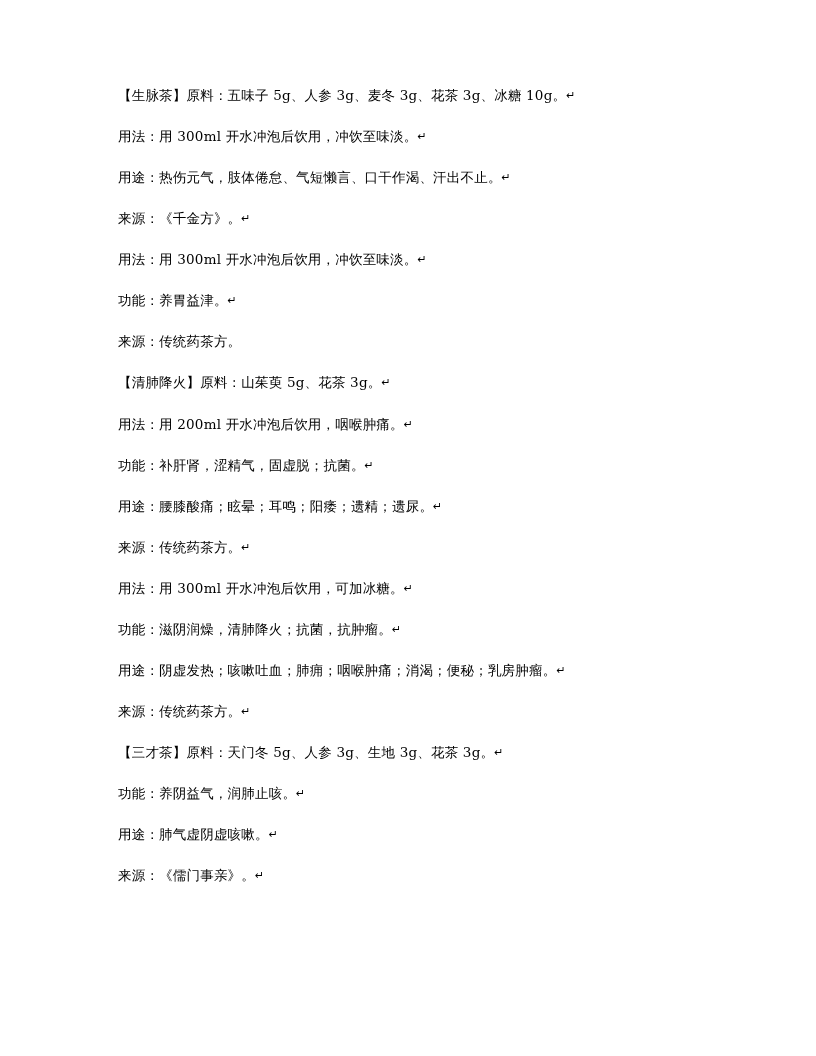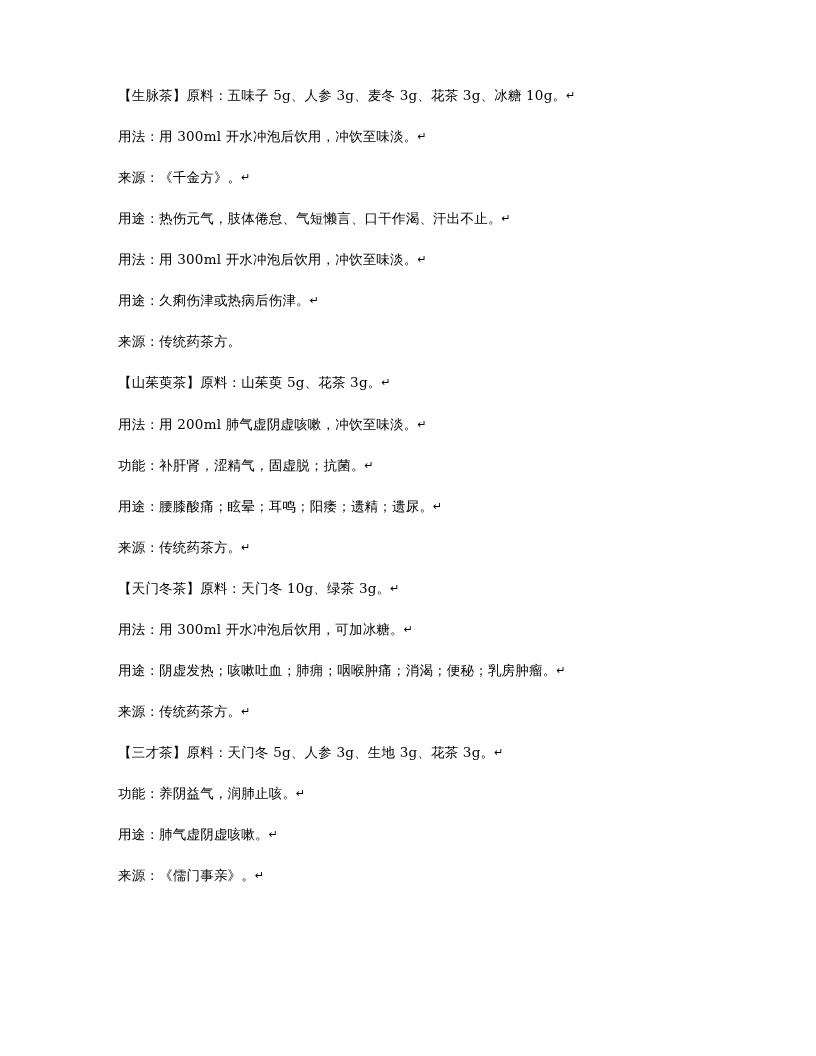--- a/index.html
+++ b/index.html
@@ -47,46 +47,46 @@
 </head>
 <body>
 
 <div class="page">
   <div class="doc-body">
 
     <p class="para"><span class="blk">【生脉茶】原料：五味子 5g、人参 3g、麦冬 3g、花茶 3g、冰糖 10g。</span><span class="wrap-mark">↵</span></p>
 
     <p class="para"><span class="blk">用法：用 300ml 开水冲泡后饮用，冲饮至味淡。</span><span class="wrap-mark">↵</span></p>
 
+    <p class="para"><span class="blk">用途：热伤元气，肢体倦怠、气短懒言、口干作渴、汗出不止。</span><span class="wrap-mark">↵</span></p>
+
     <p class="para"><span class="blk">来源：《千金方》。</span><span class="wrap-mark">↵</span></p>
-
-    <p class="para"><span class="blk">用途：热伤元气，肢体倦怠、气短懒言、口干作渴、汗出不止。</span><span class="wrap-mark">↵</span></p>
 
 
     <p class="para"><span class="blk">用法：用 300ml 开水冲泡后饮用，冲饮至味淡。</span><span class="wrap-mark">↵</span></p>
 
+    <p class="para"><span class="blk">功能：养胃益津。</span><span class="wrap-mark">↵</span></p>
 
-    <p class="para"><span class="blk">用途：久痢伤津或热病后伤津。</span><span class="wrap-mark">↵</span></p>
 
     <p class="para"><span class="blk">来源：传统药茶方。</span><span class="wrap-mark"></span></p>
 
-    <p class="para"><span class="blk">【山茱萸茶】原料：山茱萸 5g、花茶 3g。</span><span class="wrap-mark">↵</span></p>
+    <p class="para"><span class="blk">【清肺降火】原料：山茱萸 5g、花茶 3g。</span><span class="wrap-mark">↵</span></p>
 
-    <p class="para"><span class="blk">用法：用 200ml 肺气虚阴虚咳嗽，冲饮至味淡。</span><span class="wrap-mark">↵</span></p>
+    <p class="para"><span class="blk">用法：用 200ml 开水冲泡后饮用，咽喉肿痛。</span><span class="wrap-mark">↵</span></p>
 
     <p class="para"><span class="blk">功能：补肝肾，涩精气，固虚脱；抗菌。</span><span class="wrap-mark">↵</span></p>
 
     <p class="para"><span class="blk">用途：腰膝酸痛；眩晕；耳鸣；阳痿；遗精；遗尿。</span><span class="wrap-mark">↵</span></p>
 
     <p class="para"><span class="blk">来源：传统药茶方。</span><span class="wrap-mark">↵</span></p>
 
-    <p class="para"><span class="blk">【天门冬茶】原料：天门冬 10g、绿茶 3g。</span><span class="wrap-mark">↵</span></p>
 
     <p class="para"><span class="blk">用法：用 300ml 开水冲泡后饮用，可加冰糖。</span><span class="wrap-mark">↵</span></p>
 
+    <p class="para"><span class="blk">功能：滋阴润燥，清肺降火；抗菌，抗肿瘤。</span><span class="wrap-mark">↵</span></p>
 
     <p class="para"><span class="blk">用途：阴虚发热；咳嗽吐血；肺痈；咽喉肿痛；消渴；便秘；乳房肿瘤。</span><span class="wrap-mark">↵</span></p>
 
     <p class="para"><span class="blk">来源：传统药茶方。</span><span class="wrap-mark">↵</span></p>
 
     <p class="para"><span class="blk">【三才茶】原料：天门冬 5g、人参 3g、生地 3g、花茶 3g。</span><span class="wrap-mark">↵</span></p>
 
 
     <p class="para"><span class="blk">功能：养阴益气，润肺止咳。</span><span class="wrap-mark">↵</span></p>
 

